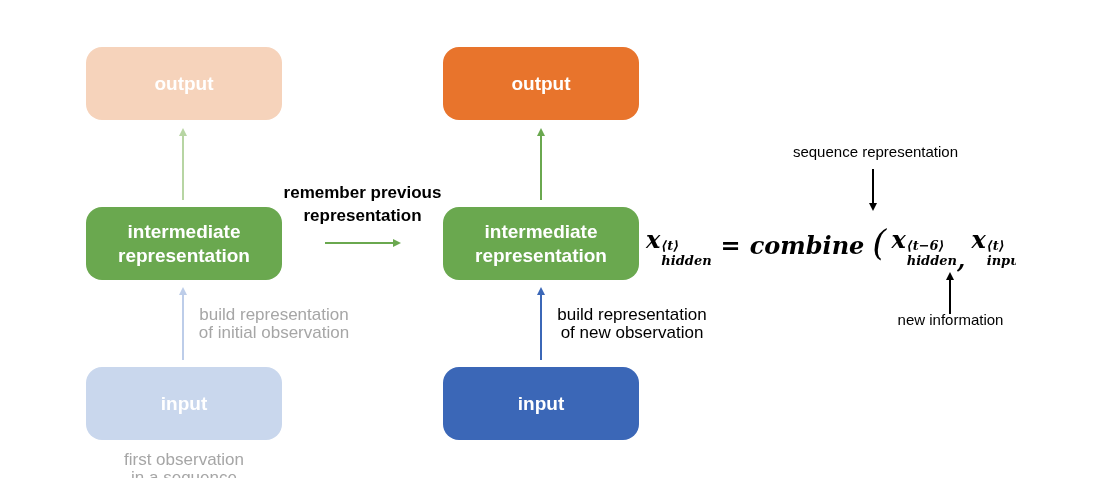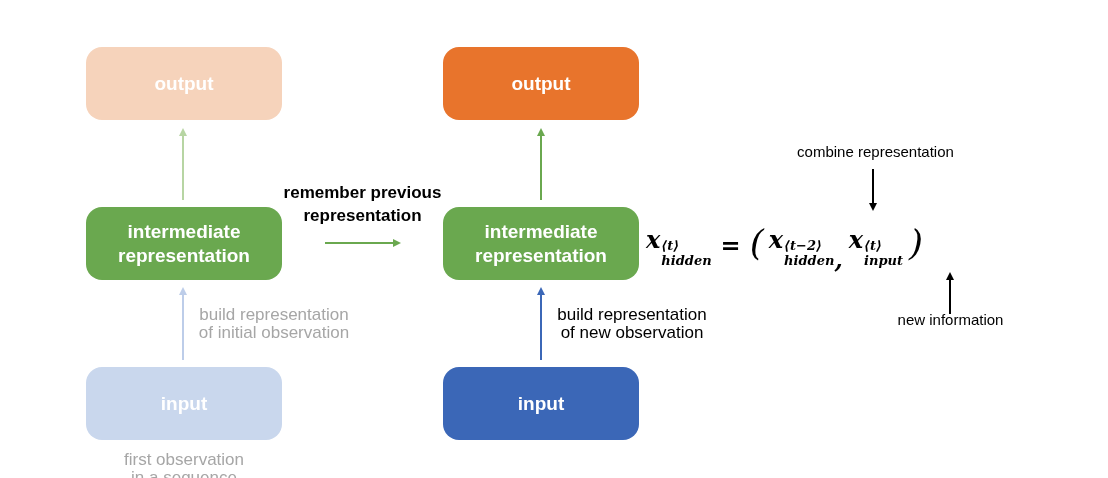--- a/index.html
+++ b/index.html
@@ -102,41 +102,42 @@
     <span class="head"></span>
     <span class="shaft"></span>
   </div>
 
   <div class="lbl" style="left:548px;top:282px;width:168px;">build representation
 of new observation</div>
 
   <div class="box bg-blue" style="left:443px;top:343px;">input</div>
 
 
-  <div class="lbl small" style="left:778px;top:119px;width:195px;">combine representation</div>
+  <div class="lbl small" style="left:778px;top:119px;width:195px;">sequence representation</div>
 
   <div class="arrow-down c-ink" style="left:868px;top:145px;height:42px;">
     <span class="shaft"></span>
     <span class="head"></span>
   </div>
 
   <div class="equation">
     <span class="mvar">
       <span class="mbase">x</span>
         <span class="mscripts">
           <span>⟨t⟩</span>
           <span>hidden</span>
         </span>
     </span>
     <span class="mrel">=</span>
+    <span class="mfunc">combine</span>
     <span class="mparen open">(</span>
     <span class="mvar">
       <span class="mbase">x</span>
         <span class="mscripts">
-          <span>⟨t−2⟩</span>
+          <span>⟨t−6⟩</span>
           <span>hidden</span>
         </span>
     </span>
     <span class="msep">,</span>
     <span class="mvar">
       <span class="mbase">x</span>
         <span class="mscripts">
           <span>⟨t⟩</span>
           <span>input</span>
         </span>

